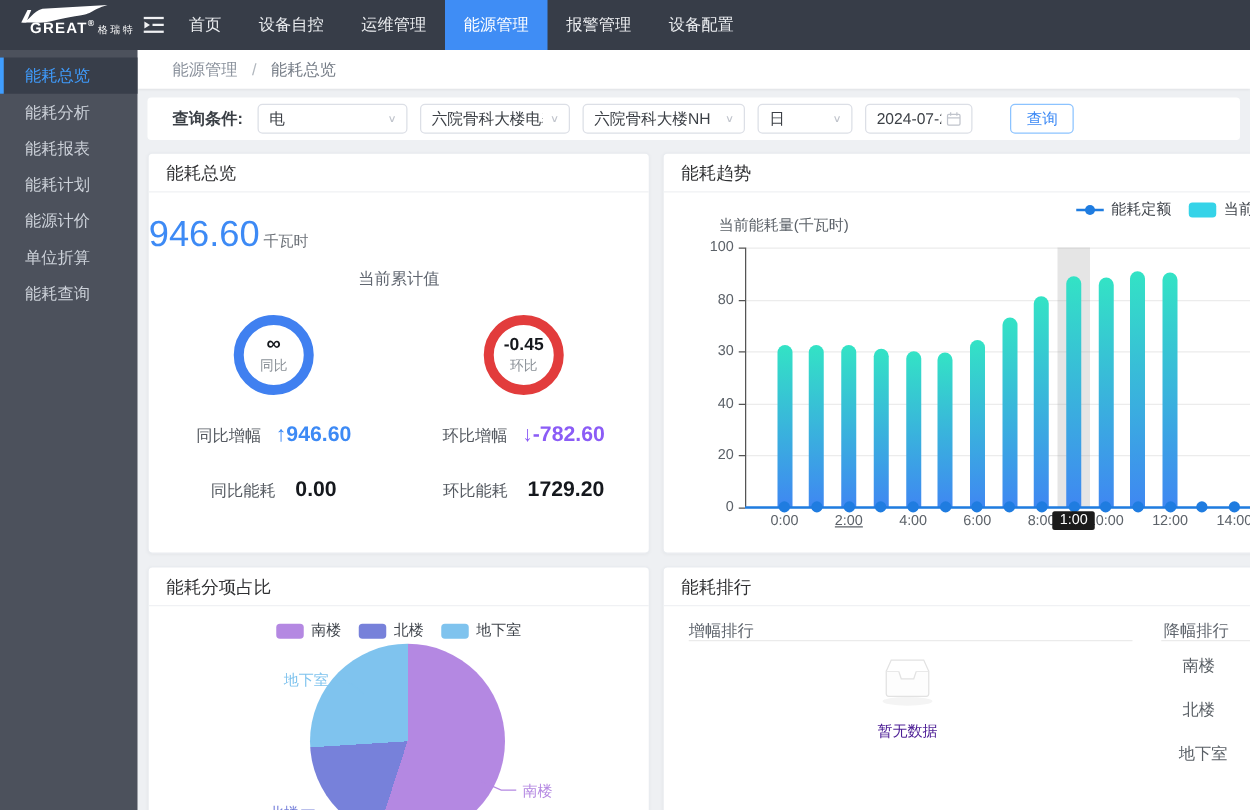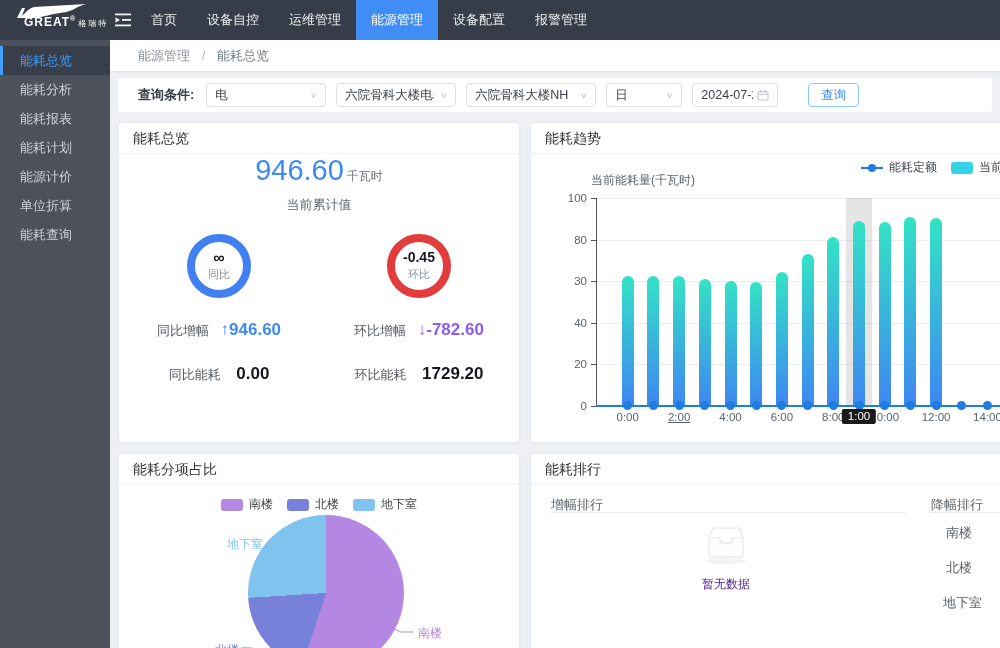--- a/index.html
+++ b/index.html
@@ -33,21 +33,21 @@
   .sel { height:24px; border:1px solid #dcdfe6; border-radius:4px; background:#fff; display:flex; align-items:center; padding:0 8px; margin-right:10px; cursor:pointer; }
   .sel .sel-text { font-size:12.5px; color:#3c4046; flex:1; white-space:nowrap; overflow:hidden; }
   .sel .chev { color:#c0c4cc; font-size:10px; margin-left:6px; transform:scaleY(.8); }
   .btn-query { height:24px; padding:0 12px; margin-left:20px; border:1px solid #8cc3ff; border-radius:4px; background:#fff; color:#3d8af5; font-size:12.5px; cursor:pointer; }
 
   .card { position:absolute; background:#fff; border:1px solid #e9ecf0; border-radius:4px; box-shadow:0 1px 3px rgba(0,0,0,.04); }
   .card-title { height:31px; line-height:31px; padding-left:14px; font-size:14px; color:#303133; border-bottom:1px solid #f0f1f4; }
 
   
   #card-overview { left:8px; top:82px; width:402px; height:321px; }
-  .ov-value-row { text-align:center; }
+  .ov-value-row { margin-top:18px; }
   .ov-value { font-size:29px; color:#3d8af5; }
   .ov-unit { font-size:12px; color:#6b7077; margin-left:3px; }
   .ov-caption { text-align:center; font-size:13px; color:#606670; margin-top:9px; }
   .ov-cols { display:flex; margin-top:20px; }
   .ov-col { width:50%; display:flex; flex-direction:column; align-items:center; }
   .ring { width:64px; height:64px; border-radius:50%; border:8px solid #4080f0; display:flex; flex-direction:column; align-items:center; justify-content:center; }
   .ring.red { border-color:#e23c3c; }
   .ring-value { font-size:14px; font-weight:bold; color:#15181d; line-height:15px; }
   .ring-label { font-size:11px; color:#8a9097; margin-top:2px; }
   .ov-line { margin-top:22px; font-size:13px; color:#555a61; white-space:nowrap; }
@@ -55,21 +55,21 @@
   .ov-line .val-red  { color:#8b5cf6; font-size:17px; font-weight:bold; margin-left:8px; }
   .ov-line .val-dark { color:#15181d; font-size:17px; font-weight:bold; margin-left:12px; }
   .ov-line2 { margin-top:24px; }
 
   
   #card-trend { left:420px; top:82px; width:560px; height:321px; }
   #trend-legend { position:absolute; left:330px; top:36px; display:flex; align-items:center; font-size:12px; color:#3e434a; }
   .lg-line { width:22px; height:2px; background:#1f7ce0; position:relative; margin-right:6px; }
   .lg-line::after { content:""; position:absolute; left:7px; top:-3px; width:8px; height:8px; border-radius:50%; background:#1f7ce0; }
   .lg-bar { width:22px; height:12px; border-radius:3px; background:#35d3e8; margin:0 6px 0 14px; }
-  #trend-axisname { position:absolute; left:60px; top:49px; font-size:12px; color:#5c6269; }
+  #trend-axisname { position:absolute; left:44px; top:49px; font-size:12px; color:#5c6269; }
   #trend-plot { position:absolute; left:65px; top:75px; width:472px; height:208px; }
   .gridline { position:absolute; left:0; width:100%; height:1px; background:#ececec; }
   .yaxis { position:absolute; left:0; top:0; width:1px; height:208px; background:#555; }
   .ytick { position:absolute; left:-5px; width:5px; height:1px; background:#555; }
   .ylabel { position:absolute; right:100%; margin-right:9px; width:30px; text-align:right; font-size:11.5px; color:#5c6269; transform:translateY(-6px); }
   .bar { position:absolute; bottom:0; width:12px; border-radius:6px 6px 0 0; background:linear-gradient(180deg,#33e3c5 0%,#3f87f2 100%); }
   .dot { position:absolute; bottom:-4px; width:9px; height:9px; border-radius:50%; background:#1f7ce0; }
   .baseline { position:absolute; bottom:-1px; left:0; width:100%; height:2px; background:#1f7ce0; }
   .band { position:absolute; top:0; width:26px; height:100%; background:rgba(160,160,160,.28); }
   .xlabel { position:absolute; top:213px; font-size:11.5px; color:#5c6269; transform:translateX(-50%); white-space:nowrap; }
@@ -110,22 +110,22 @@
       <rect x="1" y="1.5" width="16" height="1.8" fill="#f0f1f3"></rect>
       <rect x="8" y="7" width="9" height="1.8" fill="#f0f1f3"></rect>
       <rect x="1" y="12.5" width="16" height="1.8" fill="#f0f1f3"></rect>
       <path d="M6 8 L1.5 5.2 V10.8 Z" fill="#f0f1f3"></path>
     </svg>
   </div>
   <div class="navitem">首页</div>
   <div class="navitem">设备自控</div>
   <div class="navitem">运维管理</div>
   <div class="navitem active">能源管理</div>
+  <div class="navitem">报警管理</div>
   <div class="navitem">设备配置</div>
-  <div class="navitem">报警管理</div>
 </div>
 
 <div id="sidebar">
   <div class="sbitem active">能耗总览</div>
   <div class="sbitem">能耗分析</div>
   <div class="sbitem">能耗报表</div>
   <div class="sbitem">能耗计划</div>
   <div class="sbitem">能源计价</div>
   <div class="sbitem">单位折算</div>
   <div class="sbitem">能耗查询</div>

